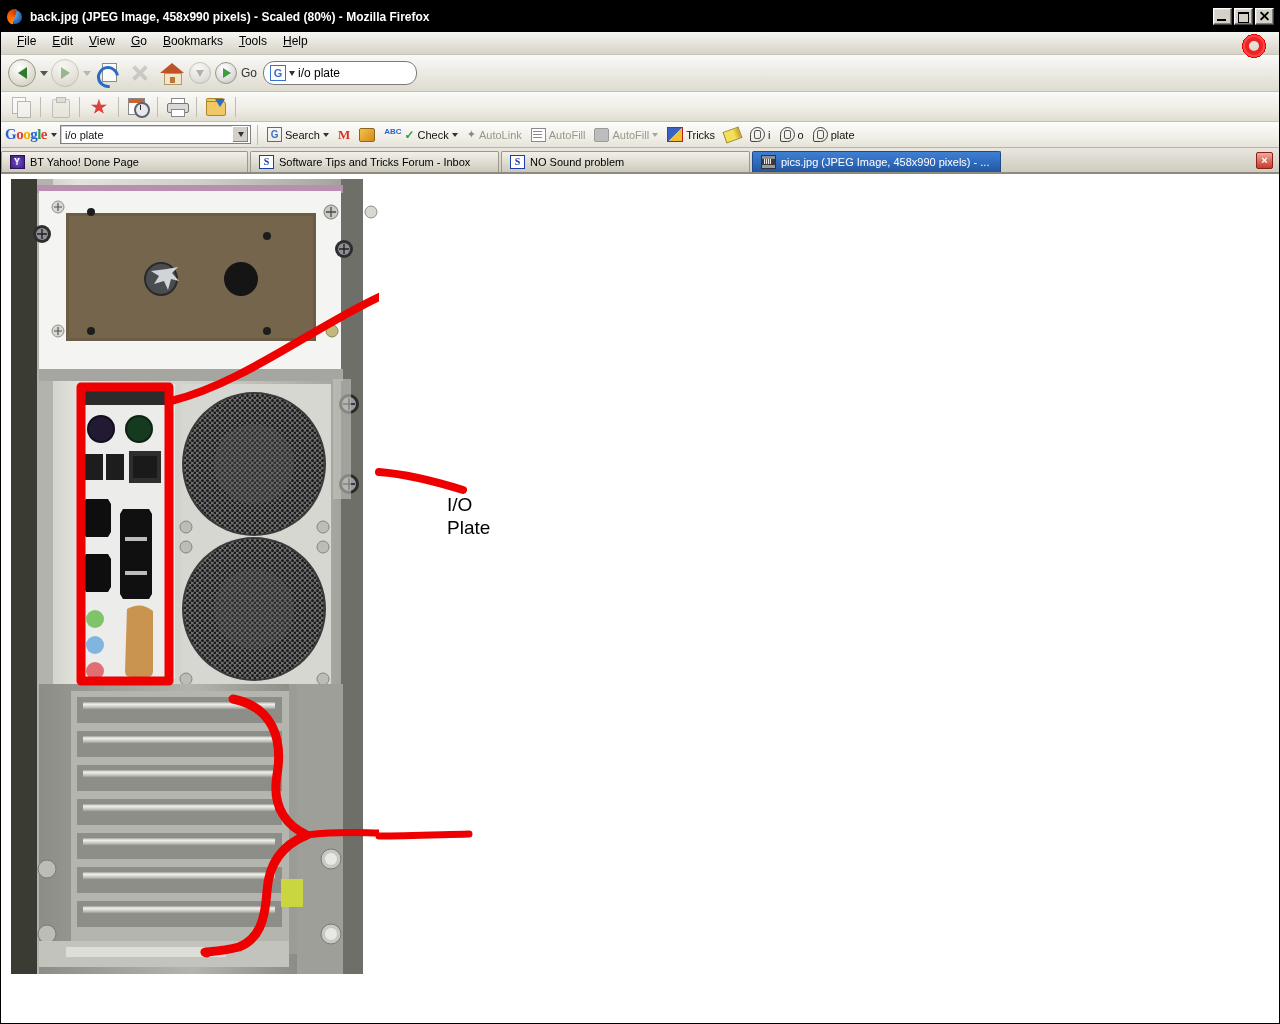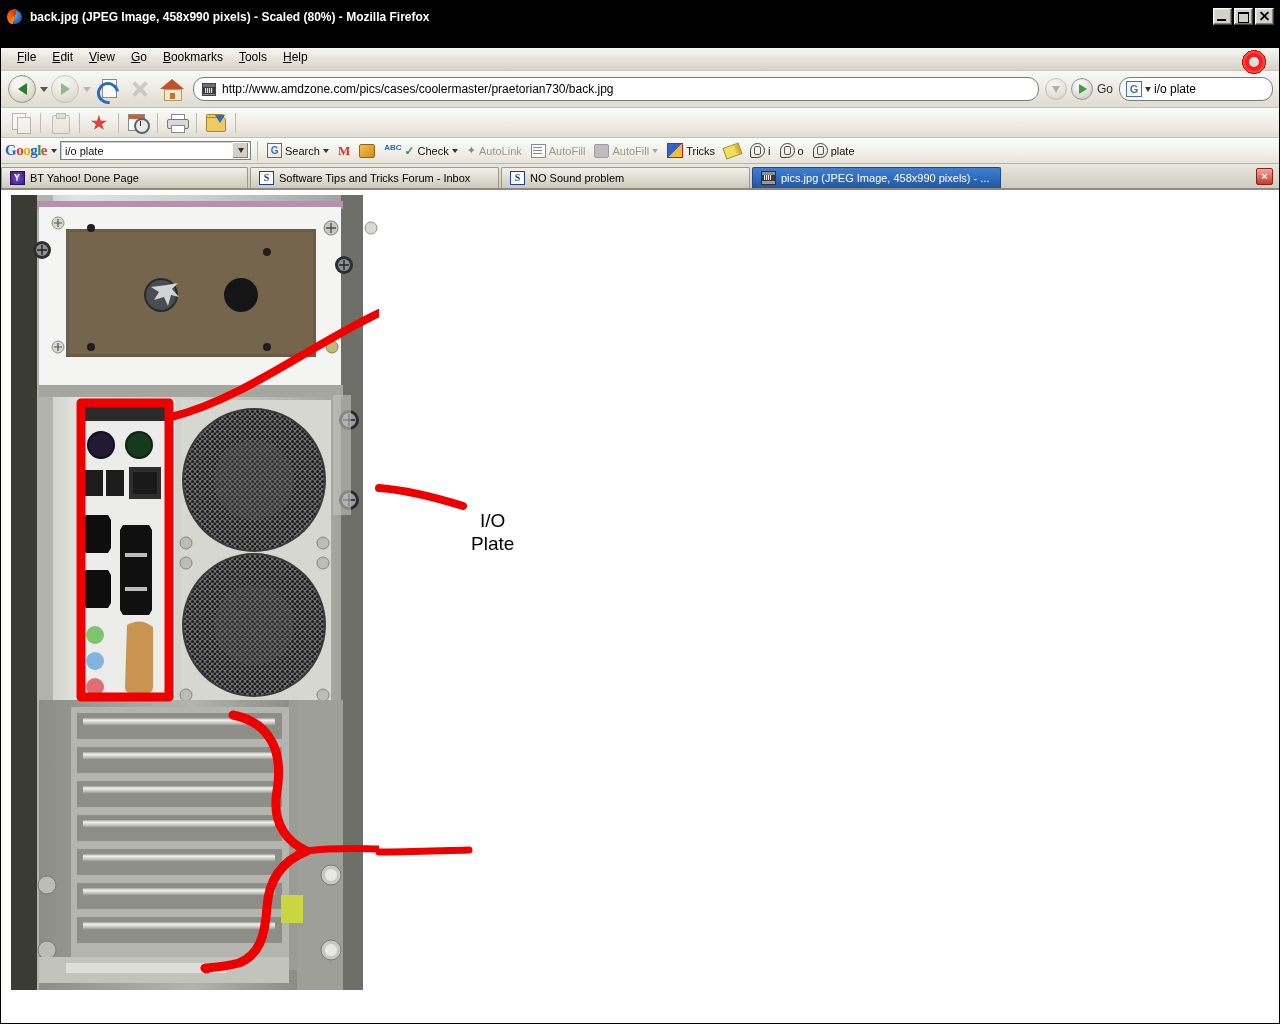--- a/index.html
+++ b/index.html
@@ -14,21 +14,21 @@
     border:1px solid #000;box-sizing:border-box;
     background:#d4d0c8;
     display:flex;flex-direction:column;
   }
 
   
   .titlebar{
     height:31px;flex:0 0 31px;
     background:#000;
     display:flex;align-items:center;
-    padding:0 2px 16px 6px;
+    padding:0 2px 0 6px;
     color:#fff;
   }
   .ff-logo{
     width:16px;height:16px;flex:0 0 16px;margin-right:7px;position:relative;
   }
   .ff-logo .globe{
     position:absolute;left:1px;top:1px;width:14px;height:14px;border-radius:50%;
     background:radial-gradient(circle at 35% 35%,#7ec0ee 0%,#2a6bb5 60%,#17407a 100%);
   }
   .ff-logo .fox{
@@ -252,21 +252,21 @@
   .photo{
     position:absolute;left:10px;top:5px;width:368px;height:800px;
     background:#fff;
   }
   .photo svg{display:block;}
 
   
   .anno{
     position:absolute;color:#000;font-size:19px;line-height:1.2;white-space:pre-line;
   }
-  #anno-io{left:470px;top:320px;text-align:center;}
+  #anno-io{left:446px;top:320px;}
 
   
   .statusbar{
     height:24px;flex:0 0 24px;
     background:linear-gradient(to bottom,#f2f0ea 0%,#e3e0d6 55%,#cfccc0 100%);
     display:flex;align-items:center;padding:0 6px;gap:4px;
     border-top:1px solid #9a968a;font-size:11px;color:#000;
   }
   .status-pane{
     flex:1 1 auto;height:17px;display:flex;align-items:center;padding-left:5px;
@@ -334,24 +334,20 @@
       <span class="icon-stop"></span>
     </span>
     <span class="navbtn">
       <span class="icon-home">
           <span class="roof"></span>
           <span class="body"></span>
           <span class="door"></span>
         </span>
     </span>
 
-    <span class="urlbar">
-      <span class="favicon"></span>
-      <span class="url-text">http://www.amdzone.com/pics/cases/coolermaster/praetorian730/back.jpg</span>
-    </span>
 
     <span class="go-area">
       <span class="godot dim">
           <span class="dl-arrow"></span>
         </span>
       <span class="godot">
           <span class="go-tri"></span>
         </span>
       <span class="go-label">Go</span>
     </span>

